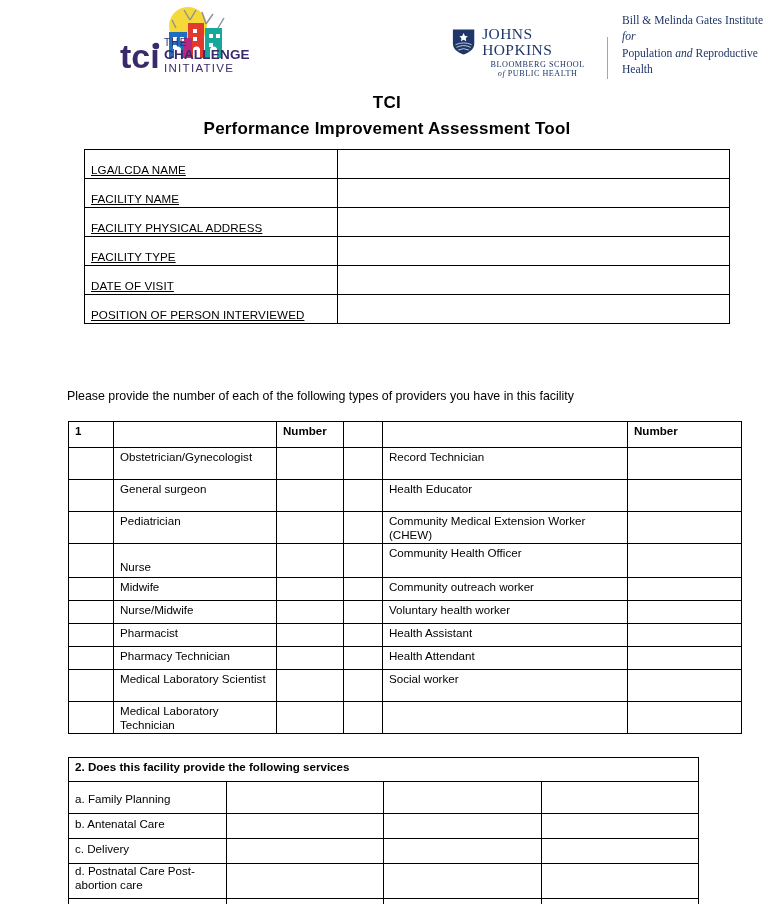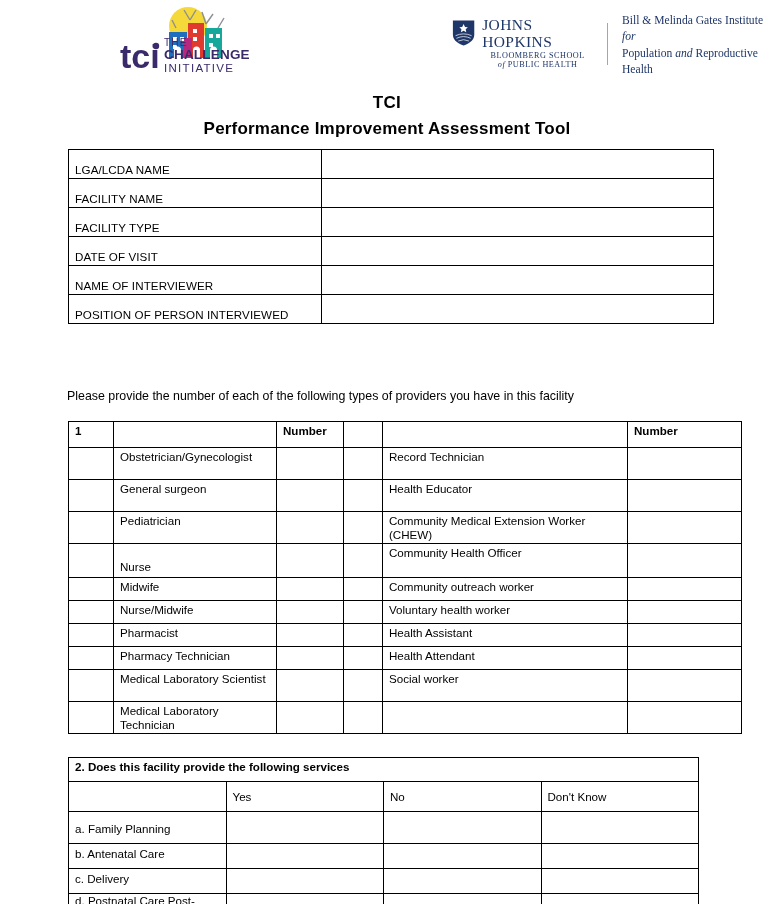--- a/index.html
+++ b/index.html
@@ -29,21 +29,21 @@
     top: 4px;
     width: 140px;
     height: 74px;
   }
 
   .jhu-block {
     position: absolute;
     left: 452px;
     top: 8px;
     display: flex;
-    align-items: center;
+    align-items: flex-end;
     gap: 14px;
   }
   .jhu-left {
     display: flex;
     align-items: flex-start;
     gap: 7px;
   }
   .jhu-shield {
     width: 26px;
     height: 30px;
@@ -118,23 +118,24 @@
     font-weight: normal;
     text-align: left;
     padding: 0 0 1px 6px;
     vertical-align: bottom;
     line-height: 1.18;
   }
 
   
   .facility-table {
     position: absolute;
-    left: 68px;
+    left: 84px;
     top: 149px;
     width: 631px;
+    text-decoration: underline;
   }
   .facility-table td {
     height: 27px;
     letter-spacing: 0.1px;
   }
   .facility-table td.lbl { width: 246px; }
   .facility-table td.val { width: 385px; }
 
   
   .instruction {
@@ -275,29 +276,29 @@
   <tbody>
     <tr>
       <td class="lbl">LGA/LCDA NAME</td>
       <td class="val"></td>
     </tr>
     <tr>
       <td class="lbl">FACILITY NAME</td>
       <td class="val"></td>
     </tr>
     <tr>
+      <td class="lbl">FACILITY PHYSICAL ADDRESS</td>
+      <td class="val"></td>
+    </tr>
+    <tr>
       <td class="lbl">FACILITY TYPE</td>
       <td class="val"></td>
     </tr>
     <tr>
       <td class="lbl">DATE OF VISIT</td>
-      <td class="val"></td>
-    </tr>
-    <tr>
-      <td class="lbl">NAME OF INTERVIEWER</td>
       <td class="val"></td>
     </tr>
     <tr>
       <td class="lbl">POSITION OF PERSON INTERVIEWED</td>
       <td class="val"></td>
     </tr>
   </tbody>
 </table>
 
 <div class="instruction">Please provide the number of each of the following types of providers you have in this facility</div>
@@ -404,26 +405,20 @@
       <td class="c6"></td>
     </tr>
   </tbody>
 </table>
 
 <table class="services-table">
   <tbody>
     <tr>
       <td class="sec-hdr" colspan="4">2. Does this facility provide the following services</td>
     </tr>
-    <tr class="hdr-row">
-      <td class="s-lbl"></td>
-      <td class="s-yes">Yes</td>
-      <td class="s-no">No</td>
-      <td class="s-dk">Don't Know</td>
-    </tr>
 
     <tr class="first-row">
       <td class="s-lbl">a. Family Planning</td>
       <td class="s-yes"></td>
       <td class="s-no"></td>
       <td class="s-dk"></td>
     </tr>
     <tr>
       <td class="s-lbl">b. Antenatal Care</td>
       <td class="s-yes"></td>

